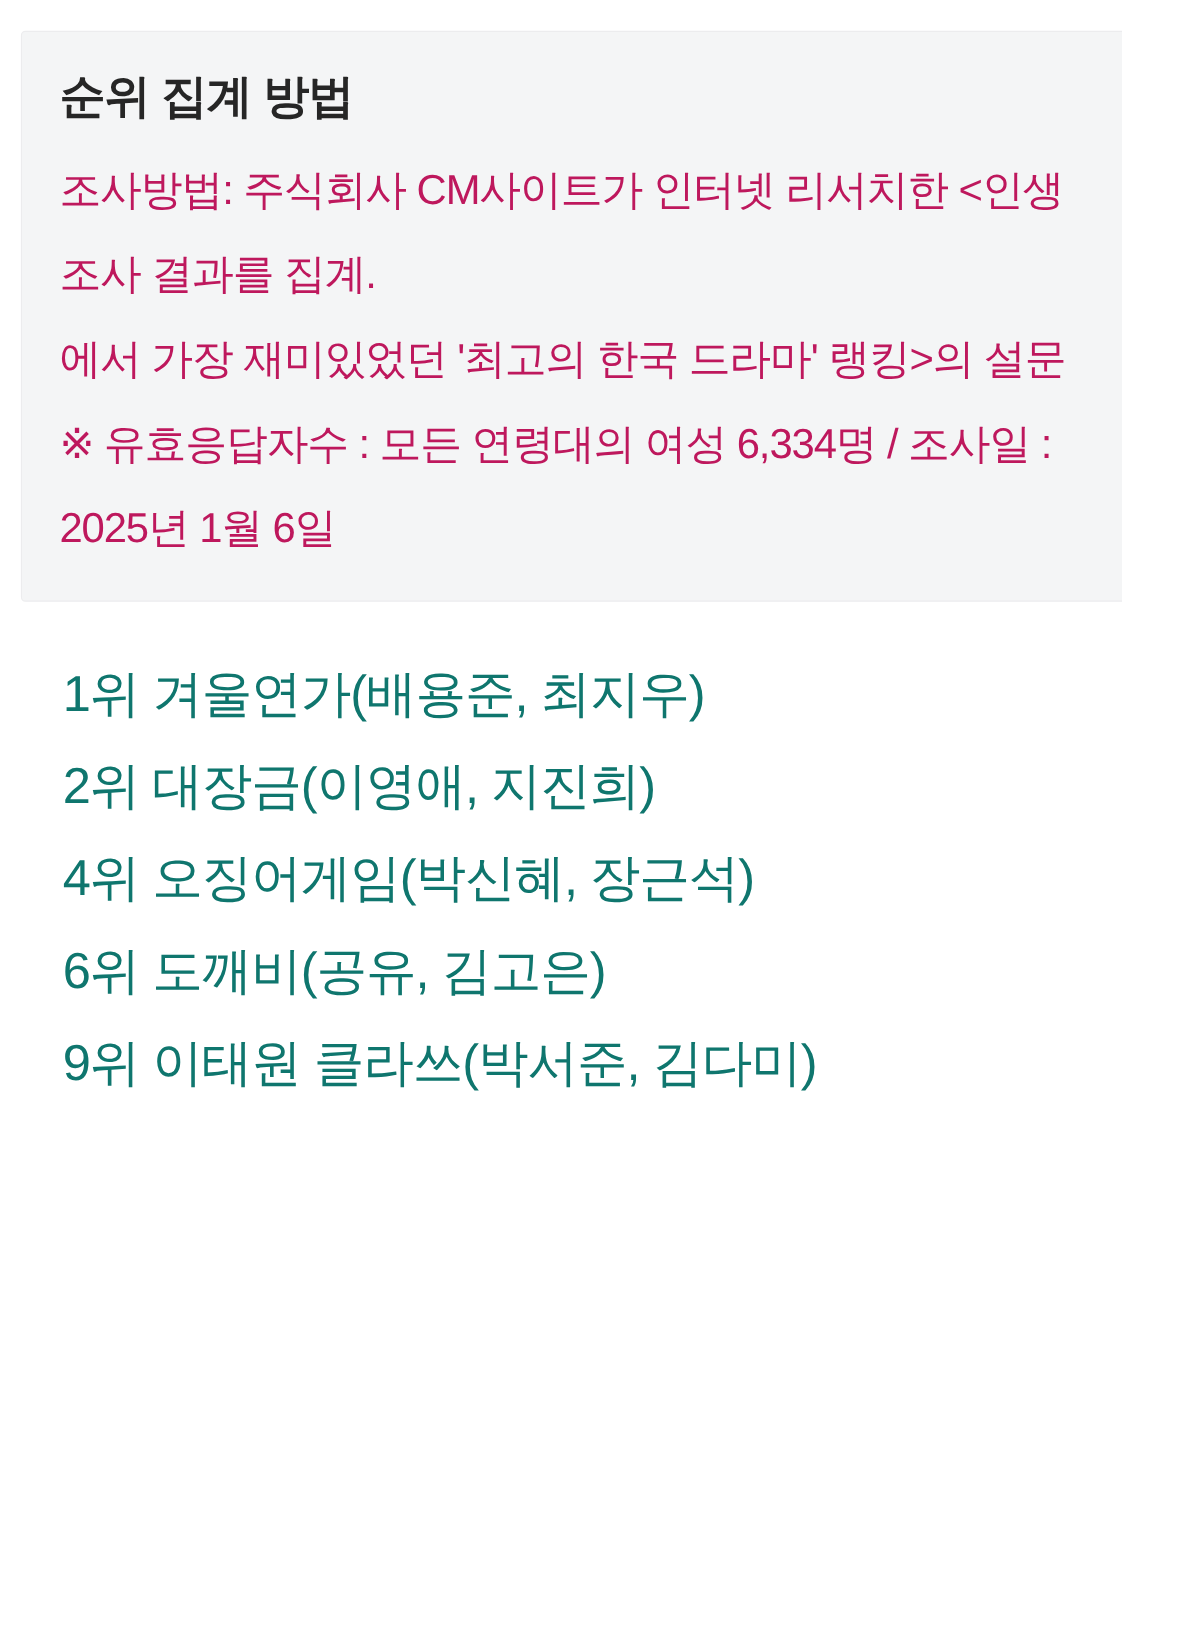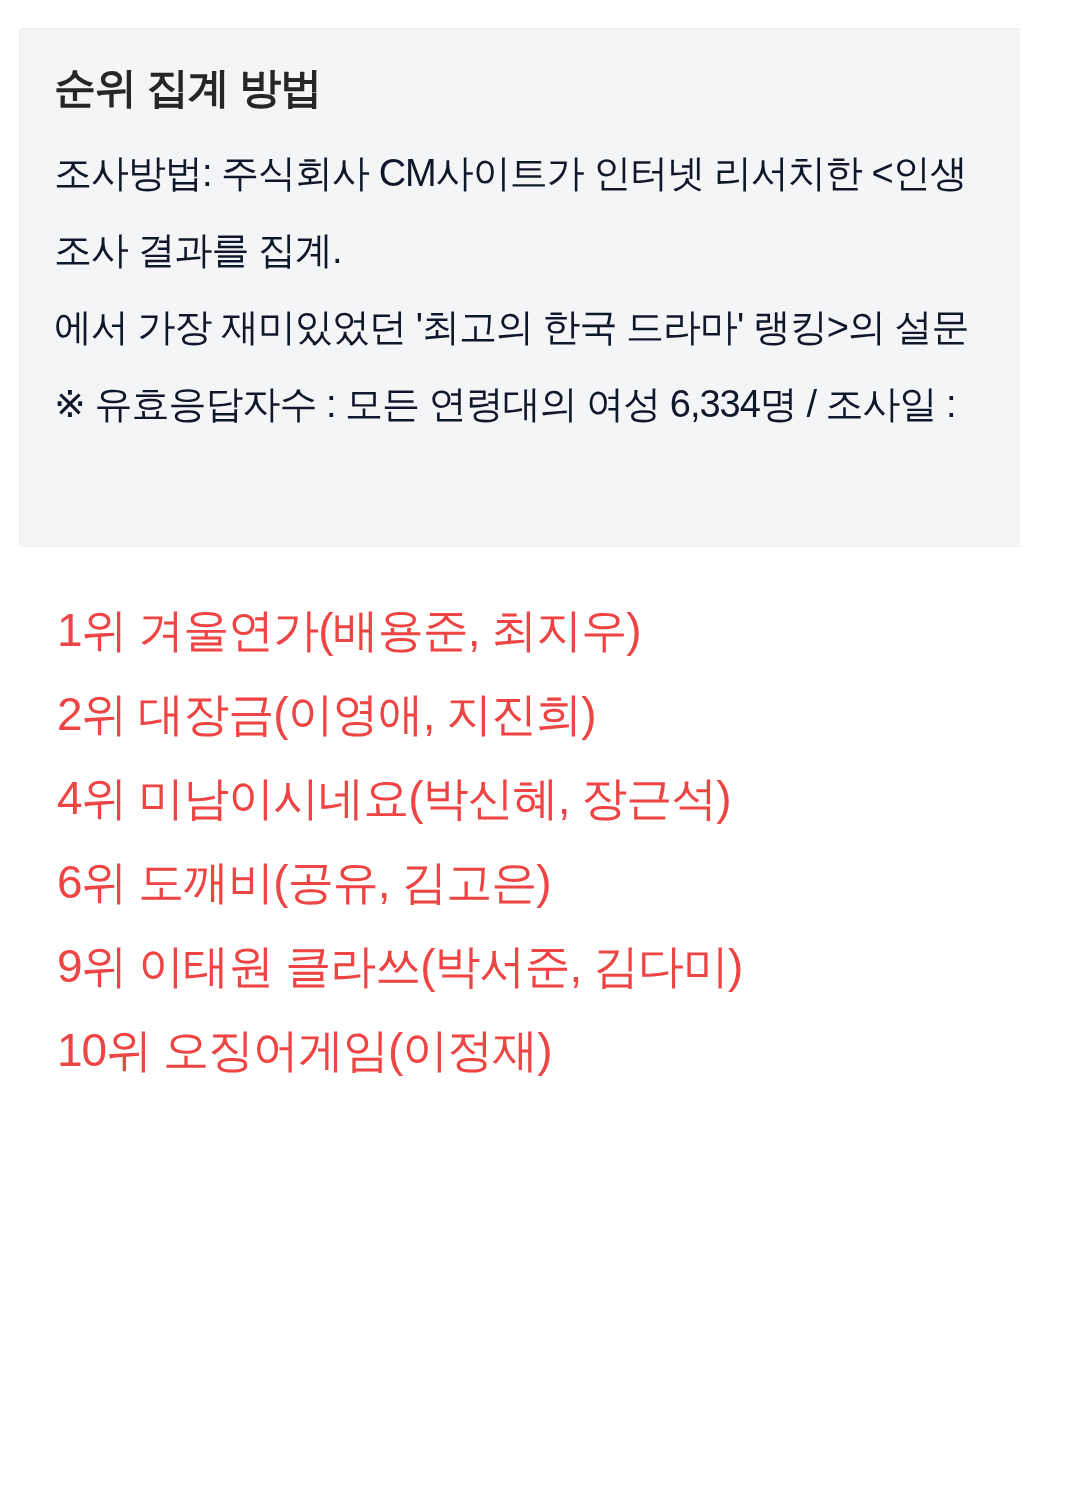--- a/index.html
+++ b/index.html
@@ -32,36 +32,36 @@
     font-size: 42px;
     font-weight: 700;
     color: #262626;
     line-height: 54px;
     letter-spacing: -1px;
     margin-bottom: 20px;
   }
   .panel-line {
     font-size: 38px;
     font-weight: 400;
-    color: #0f172a;
+    color: #be185d;
     line-height: 77px;
     letter-spacing: -1px;
     white-space: nowrap;
   }
   
   .ranking-list {
     position: absolute;
     left: 57px;
     top: 588px;
     width: 990px;
   }
   .ranking-item {
     font-size: 46px;
     font-weight: 400;
-    color: #ef4444;
+    color: #0f766e;
     line-height: 84px;
     letter-spacing: -1px;
     white-space: nowrap;
   }
 </style>
 </head>
 <body>
 
 <div class="page">
 
@@ -69,25 +69,25 @@
     <div class="panel-title">순위 집계 방법</div>
 
     <div>
       <div class="panel-line">조사방법: 주식회사 CM사이트가 인터넷 리서치한 &lt;인생</div>
       <div class="panel-line">조사 결과를 집계.</div>
       <div class="panel-line">에서 가장 재미있었던 '최고의 한국 드라마' 랭킹&gt;의 설문</div>
     </div>
 
     <div>
       <div class="panel-line">※ 유효응답자수 : 모든 연령대의 여성 6,334명 / 조사일 :</div>
+      <div class="panel-line">2025년 1월 6일</div>
     </div>
   </div>
 
   <div class="ranking-list">
     <div class="ranking-item">1위 겨울연가(배용준, 최지우)</div>
     <div class="ranking-item">2위 대장금(이영애, 지진희)</div>
-    <div class="ranking-item">4위 미남이시네요(박신혜, 장근석)</div>
+    <div class="ranking-item">4위 오징어게임(박신혜, 장근석)</div>
     <div class="ranking-item">6위 도깨비(공유, 김고은)</div>
     <div class="ranking-item">9위 이태원 클라쓰(박서준, 김다미)</div>
-    <div class="ranking-item">10위 오징어게임(이정재)</div>
   </div>
 
 </div>
 
 </body></html>

